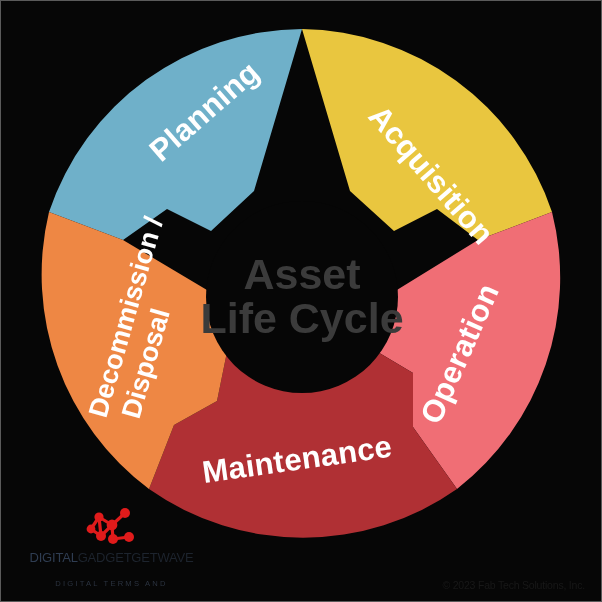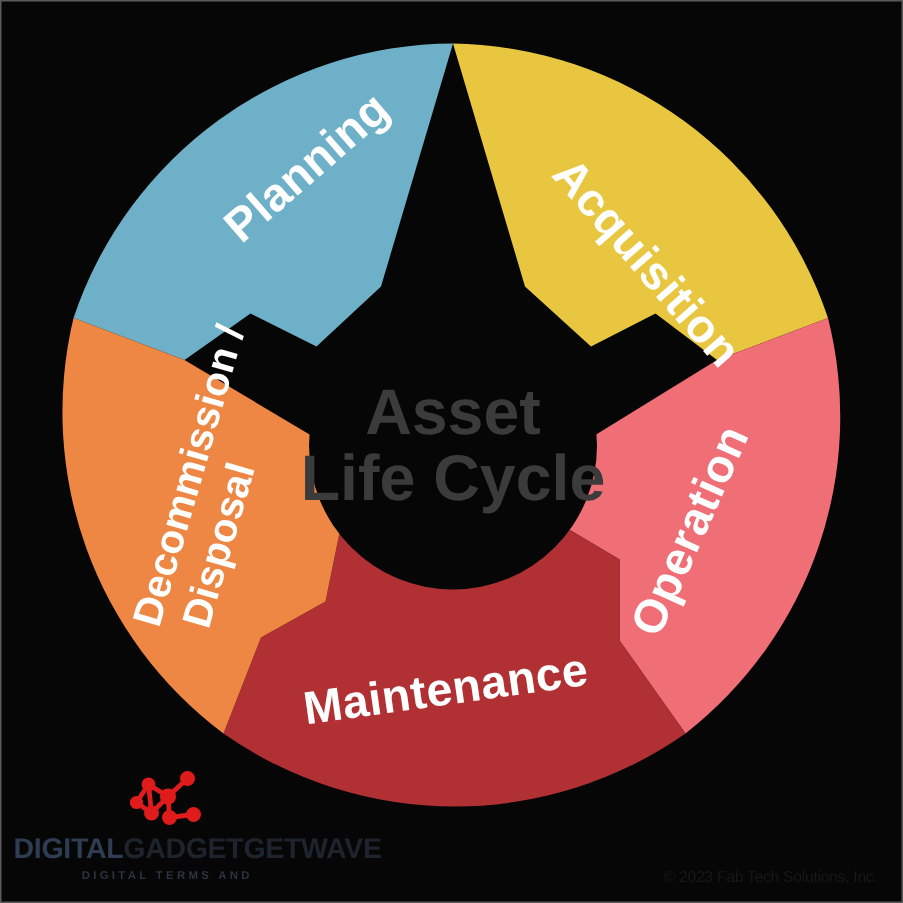--- a/index.html
+++ b/index.html
@@ -56,32 +56,32 @@
     text-align: center;
     user-select: none;
   }
   #brand-mark {
     width: 70px;
     height: 46px;
     margin: 0 auto 2px auto;
     display: block;
   }
   #brand-word {
-    font-size: 19px;
-    font-weight: bold;
+    font-size: 13px;
+    font-weight: normal;
     letter-spacing: -0.2px;
     line-height: 1;
     white-space: nowrap;
   }
   #brand-word .w1 { color: #2f3d52; }
   #brand-word .w2 { color: #1d242e; }
   #brand-tag {
-    margin-top: 3px;
+    margin-top: 15px;
     font-size: 7.6px;
-    font-weight: bold;
+    font-weight: normal;
     letter-spacing: 2.2px;
     color: #2b3340;
     line-height: 1.35;
   }
   #copyright {
     position: absolute;
     right: 16px;
     bottom: 10px;
     font-size: 10.5px;
     color: #181818;

